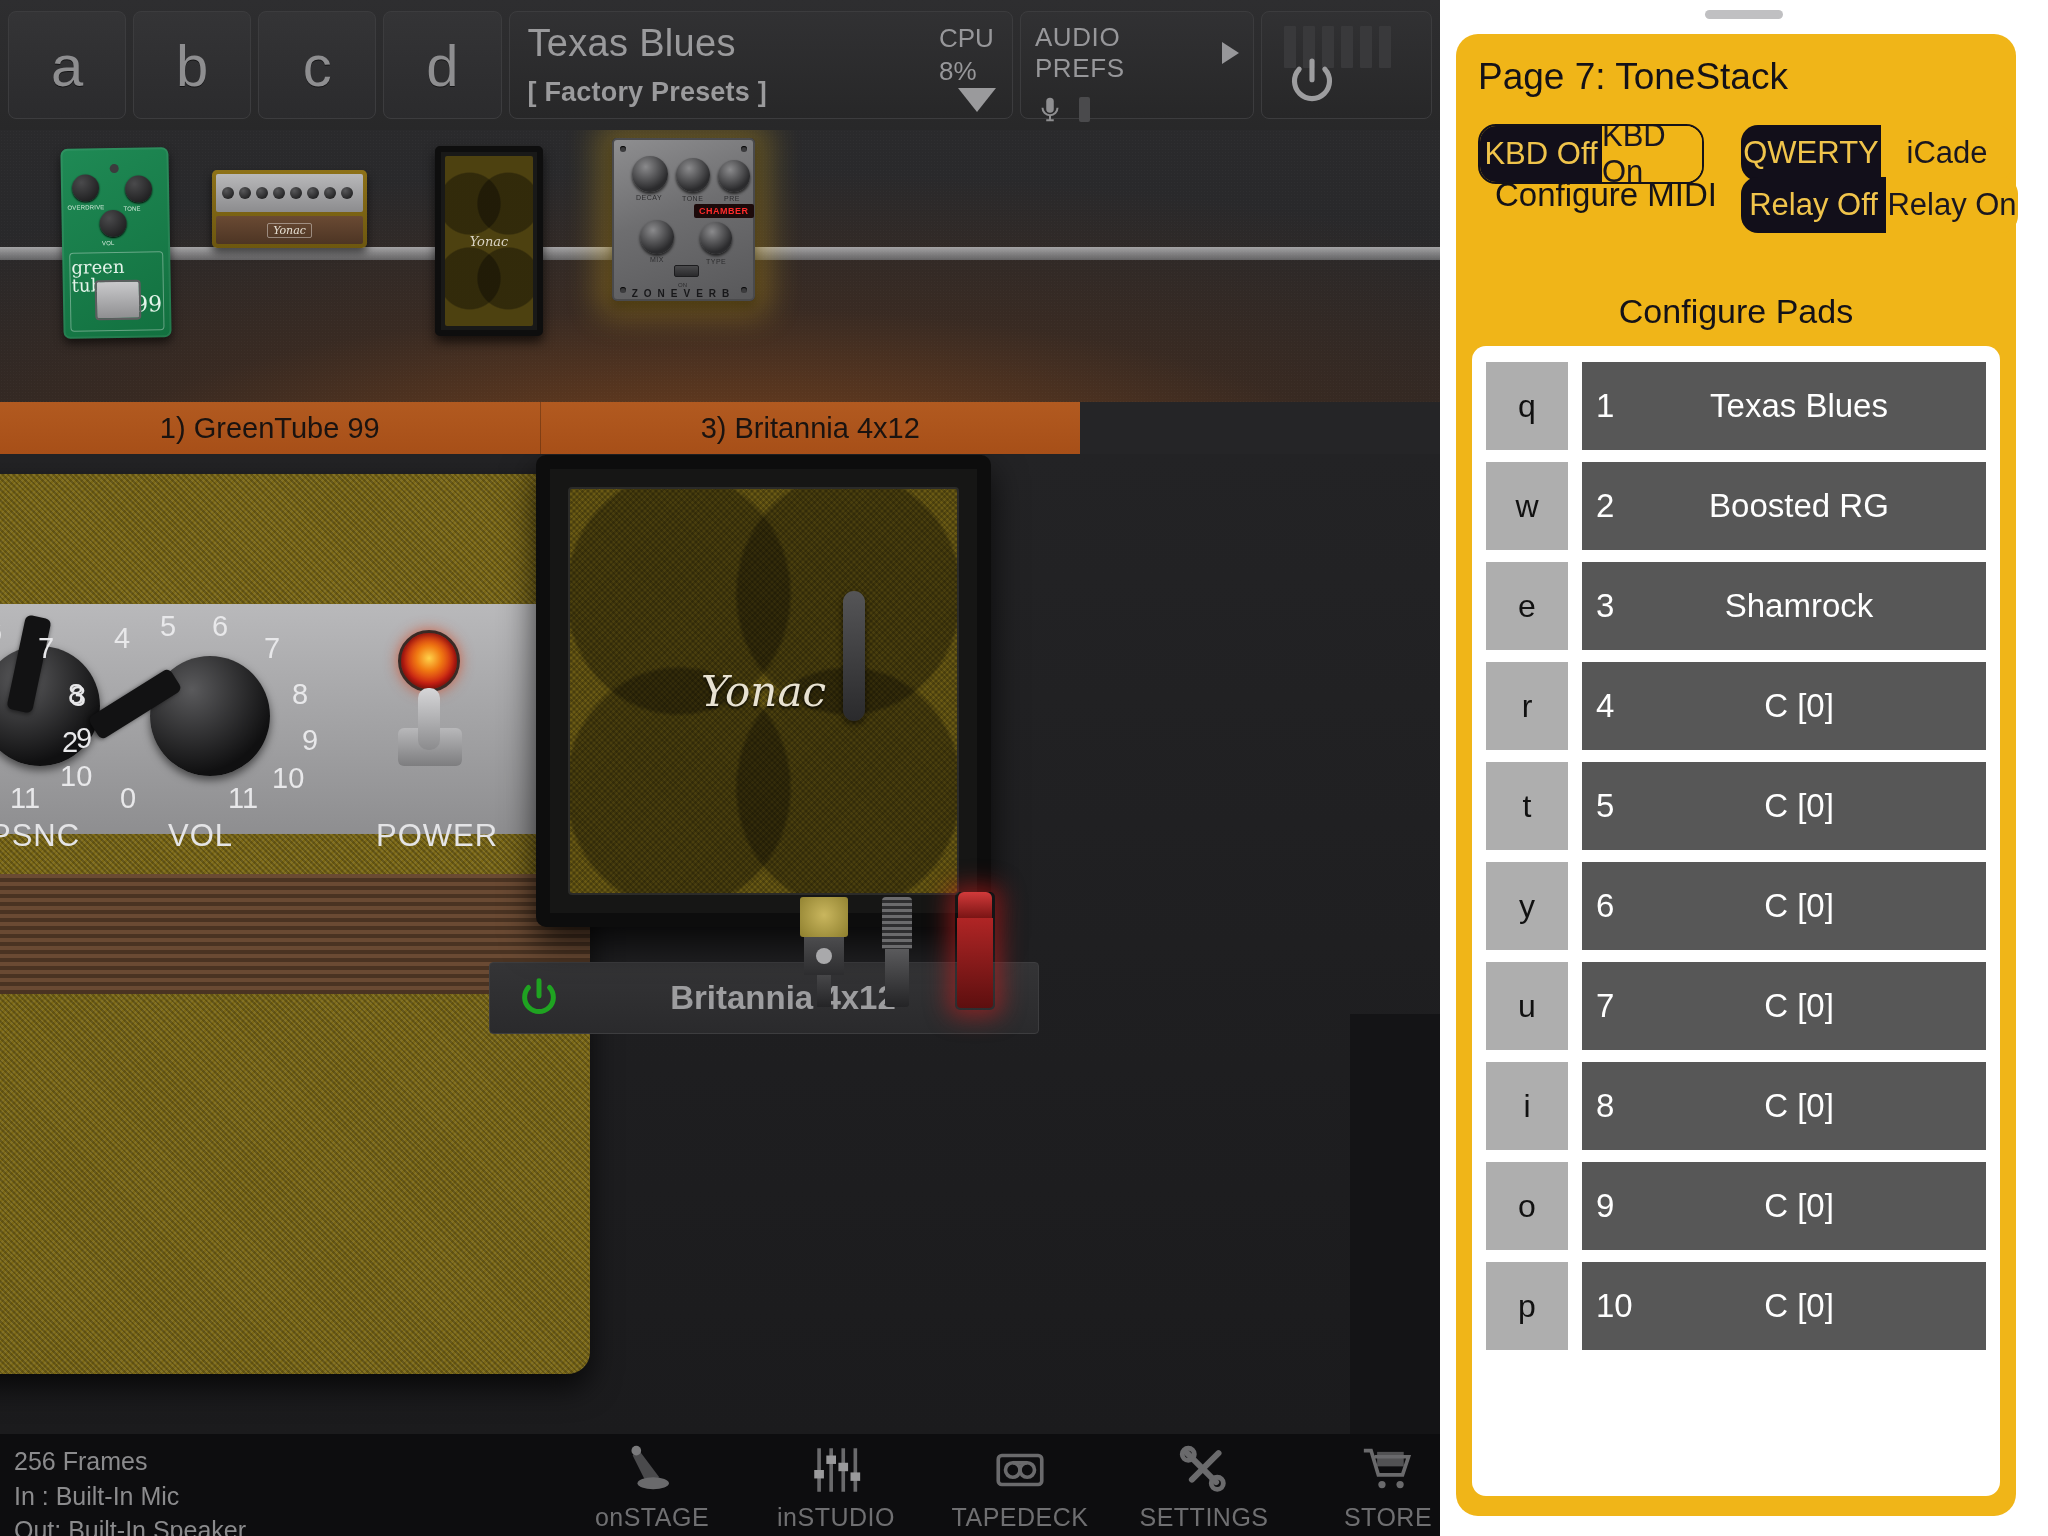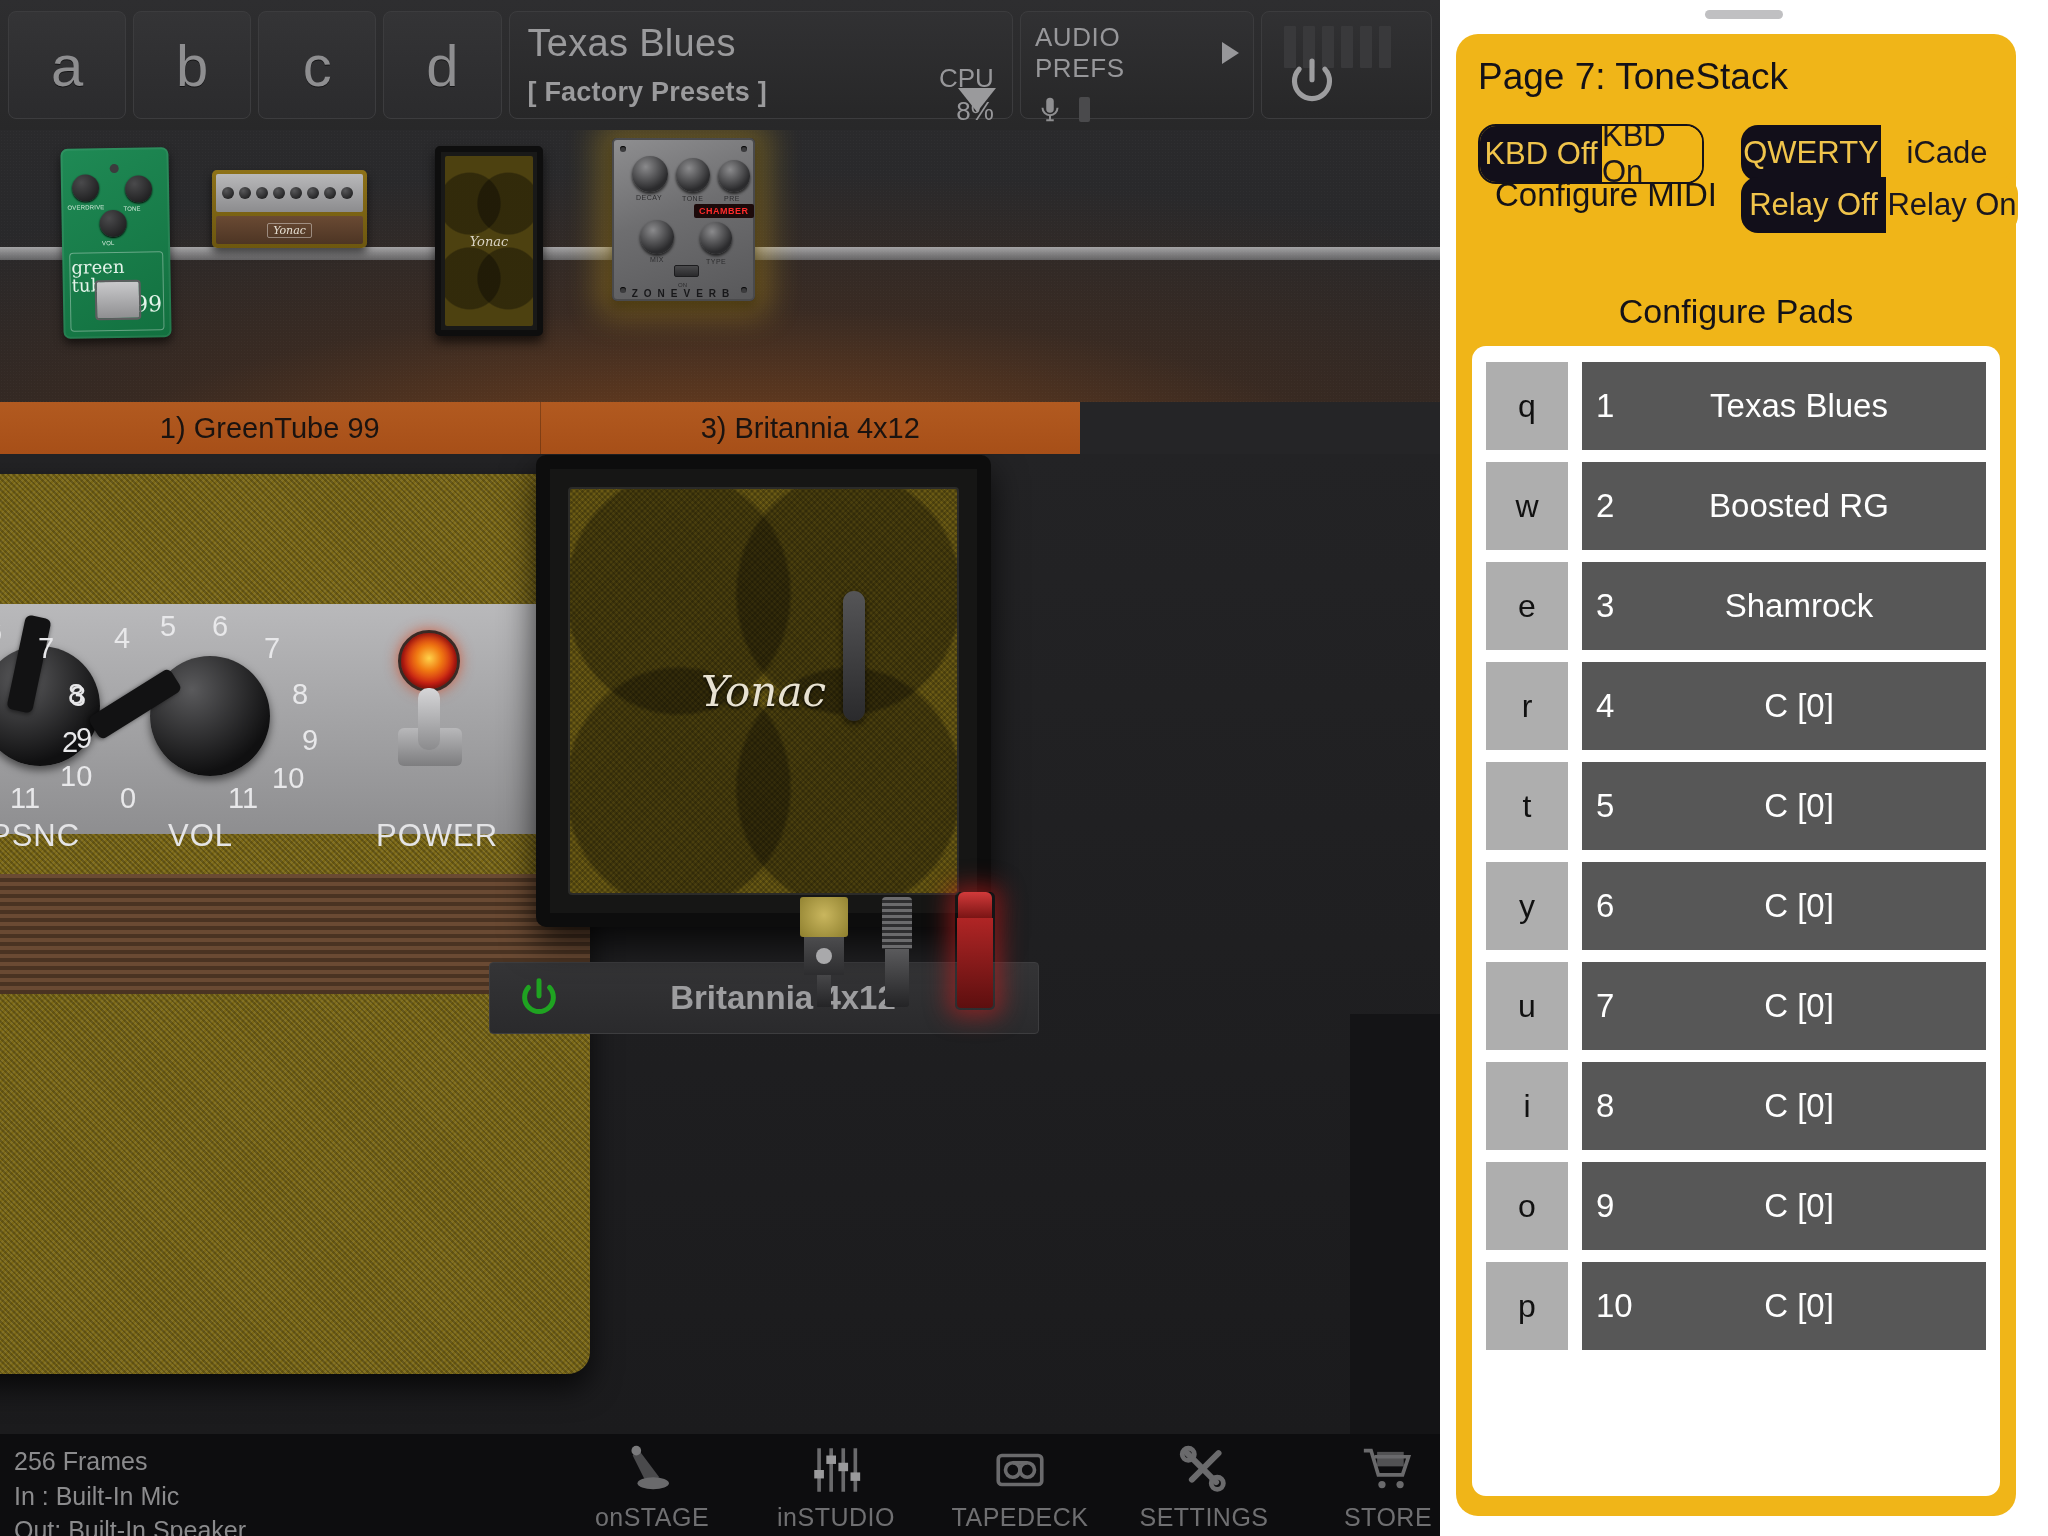--- a/index.html
+++ b/index.html
@@ -33,22 +33,22 @@
     text-shadow: 0 1px 0 #151516;
   }
   .preset-box {
     width: 528px; height: 108px; border-radius: 8px;
     background: linear-gradient(#313133, #272728);
     border: 1px solid #3c3c3e;
     position: relative; padding: 10px 18px;
   }
   .preset-name { color: #9a9a9c; font-size: 38px; font-weight: 300; letter-spacing: .3px; }
   .preset-bank { color: #9a9a9c; font-size: 27px; font-weight: 700; margin-top: 12px; letter-spacing: .2px; }
-  .cpu-label { position: absolute; right: 18px; top: 10px; text-align: right;
-    color: #97979a; font-size: 26px; line-height: 1.25; font-weight: 300; margin-top: 40px; }
+  .cpu-label { position: absolute; right: 18px; top: 10px; 
+    color: #97979a; font-size: 26px; line-height: 1.25; font-weight: 300; }
   .preset-caret { position: absolute; right: 16px; bottom: 6px;
     width: 0; height: 0; border-left: 19px solid transparent; border-right: 19px solid transparent;
     border-top: 24px solid #9a9a9c; }
 
   .audio-prefs {
     width: 244px; height: 108px; border-radius: 8px;
     background: linear-gradient(#313133, #272728);
     border: 1px solid #3c3c3e; padding: 10px 14px; position: relative;
   }
   .ap-title { color: #97979a; font-size: 26px; letter-spacing: .6px; display: flex; align-items: center; gap: 9px; }

